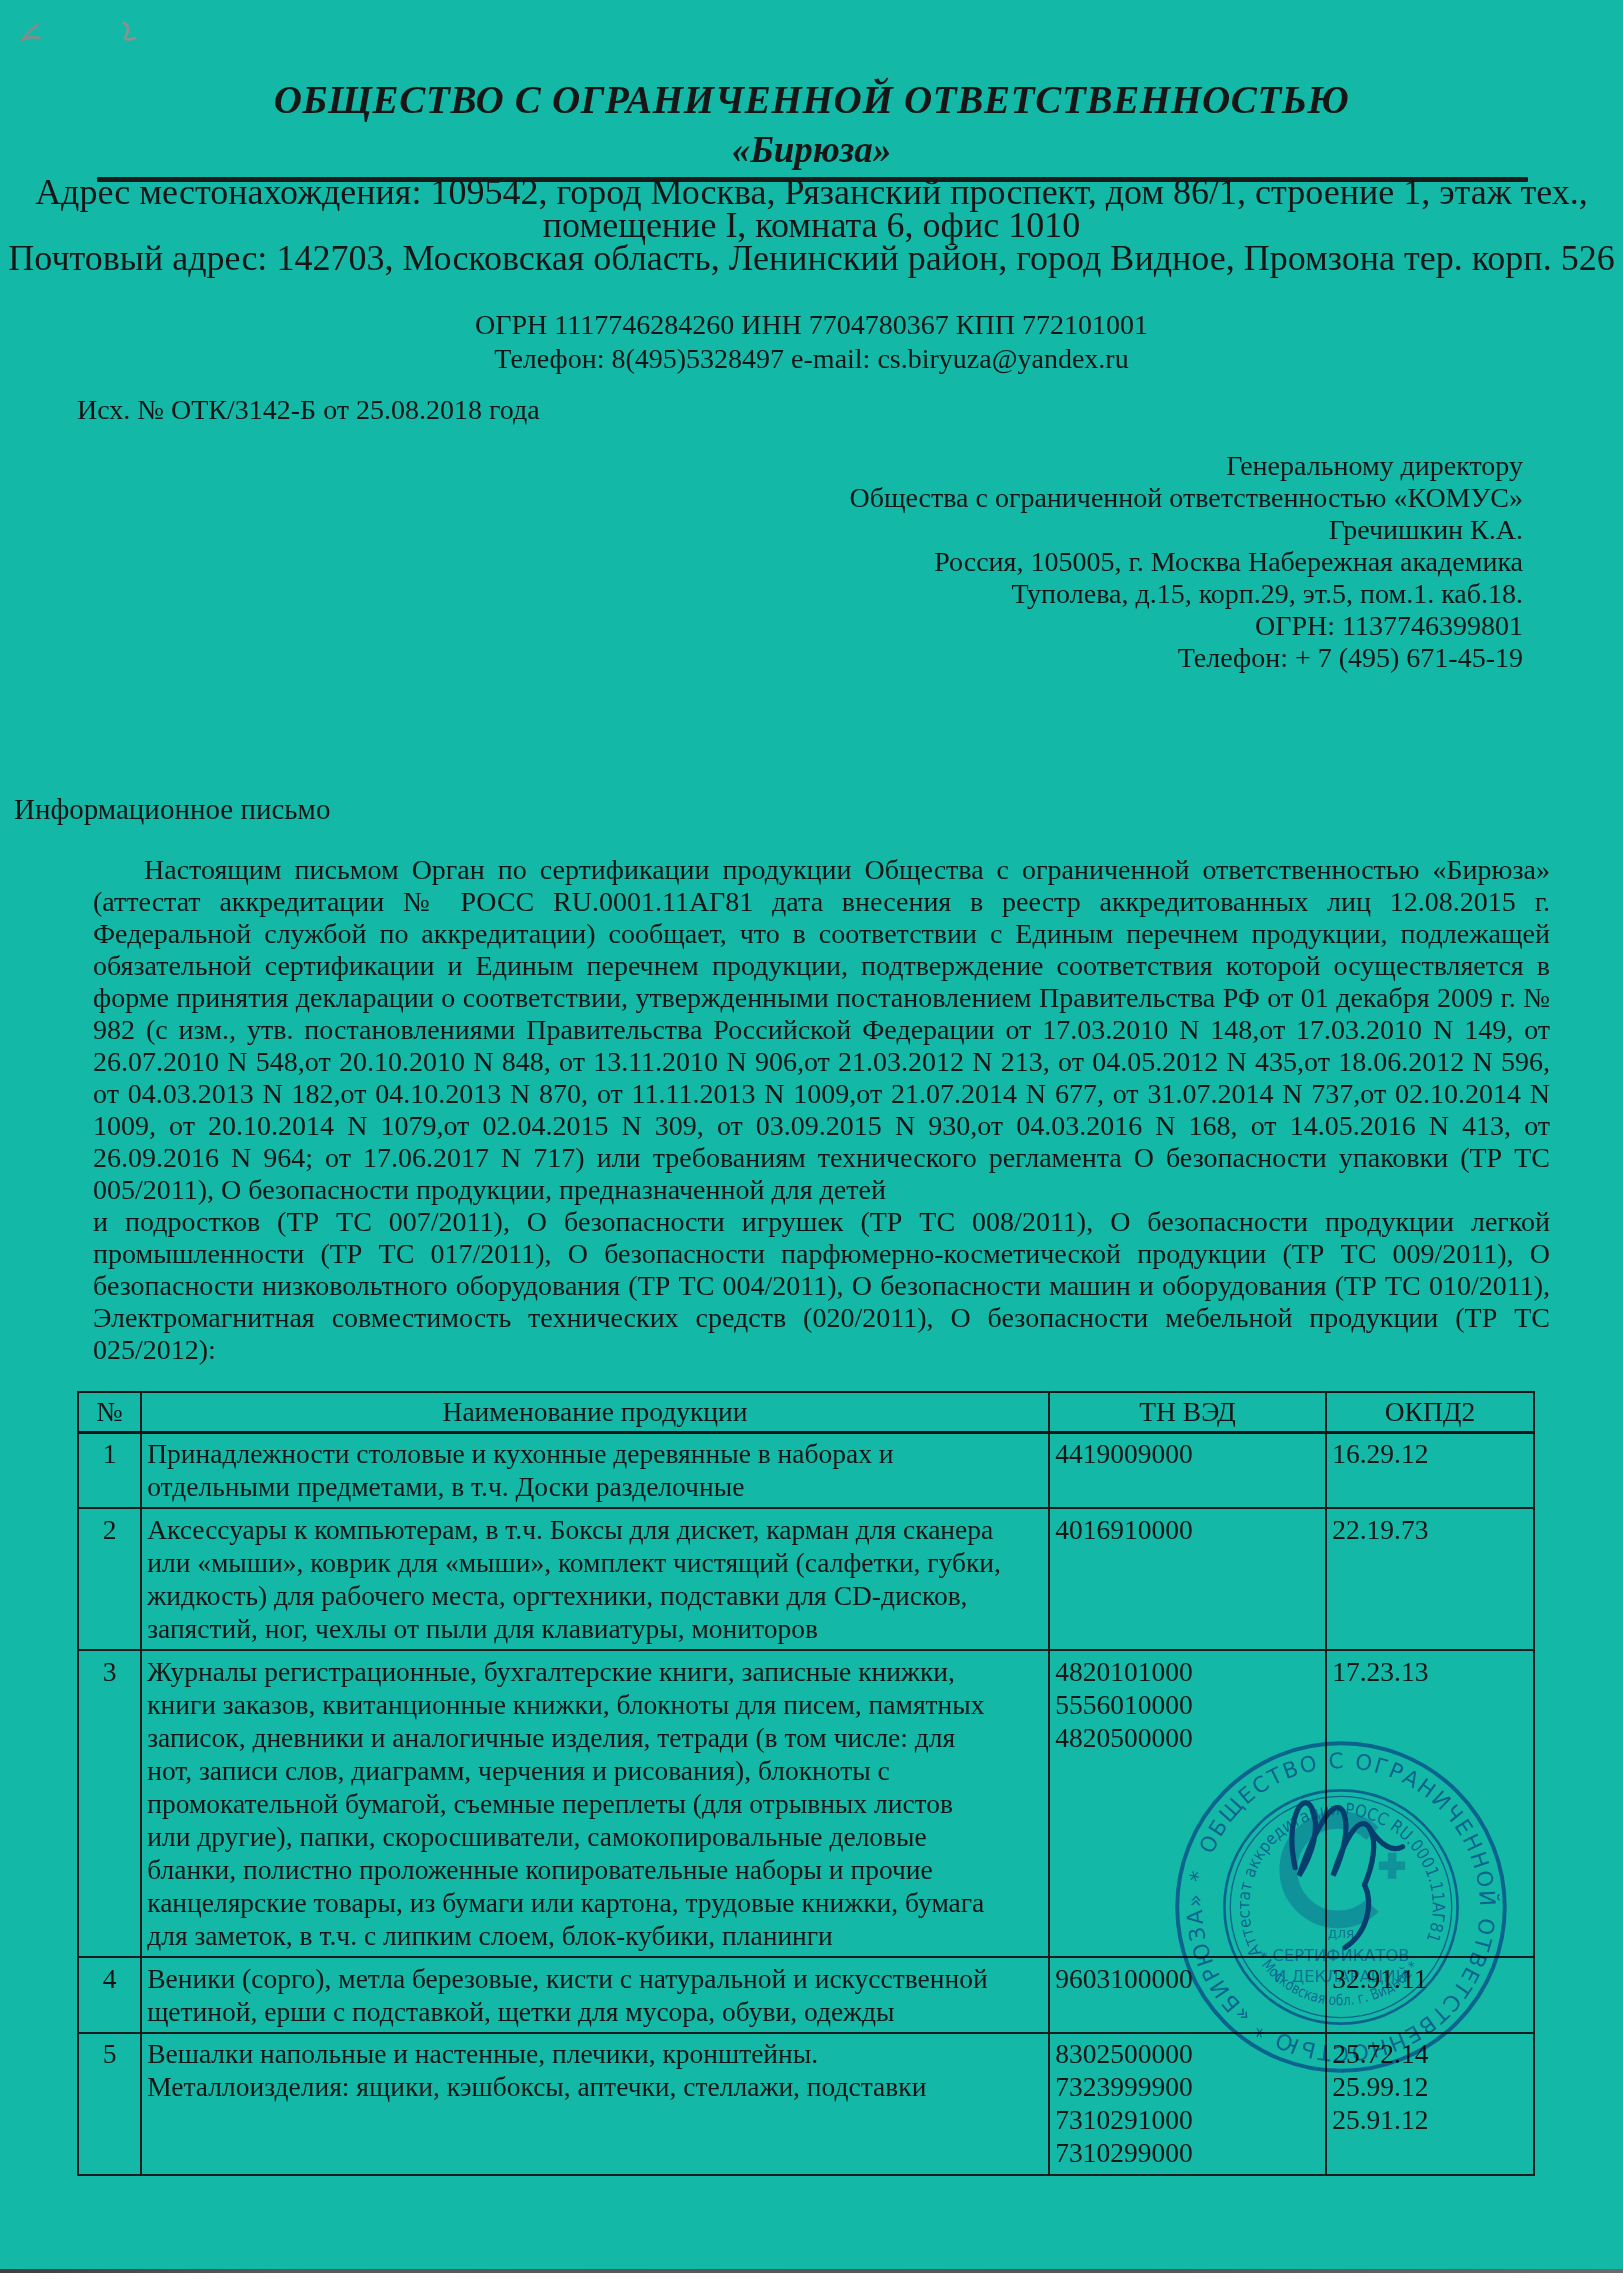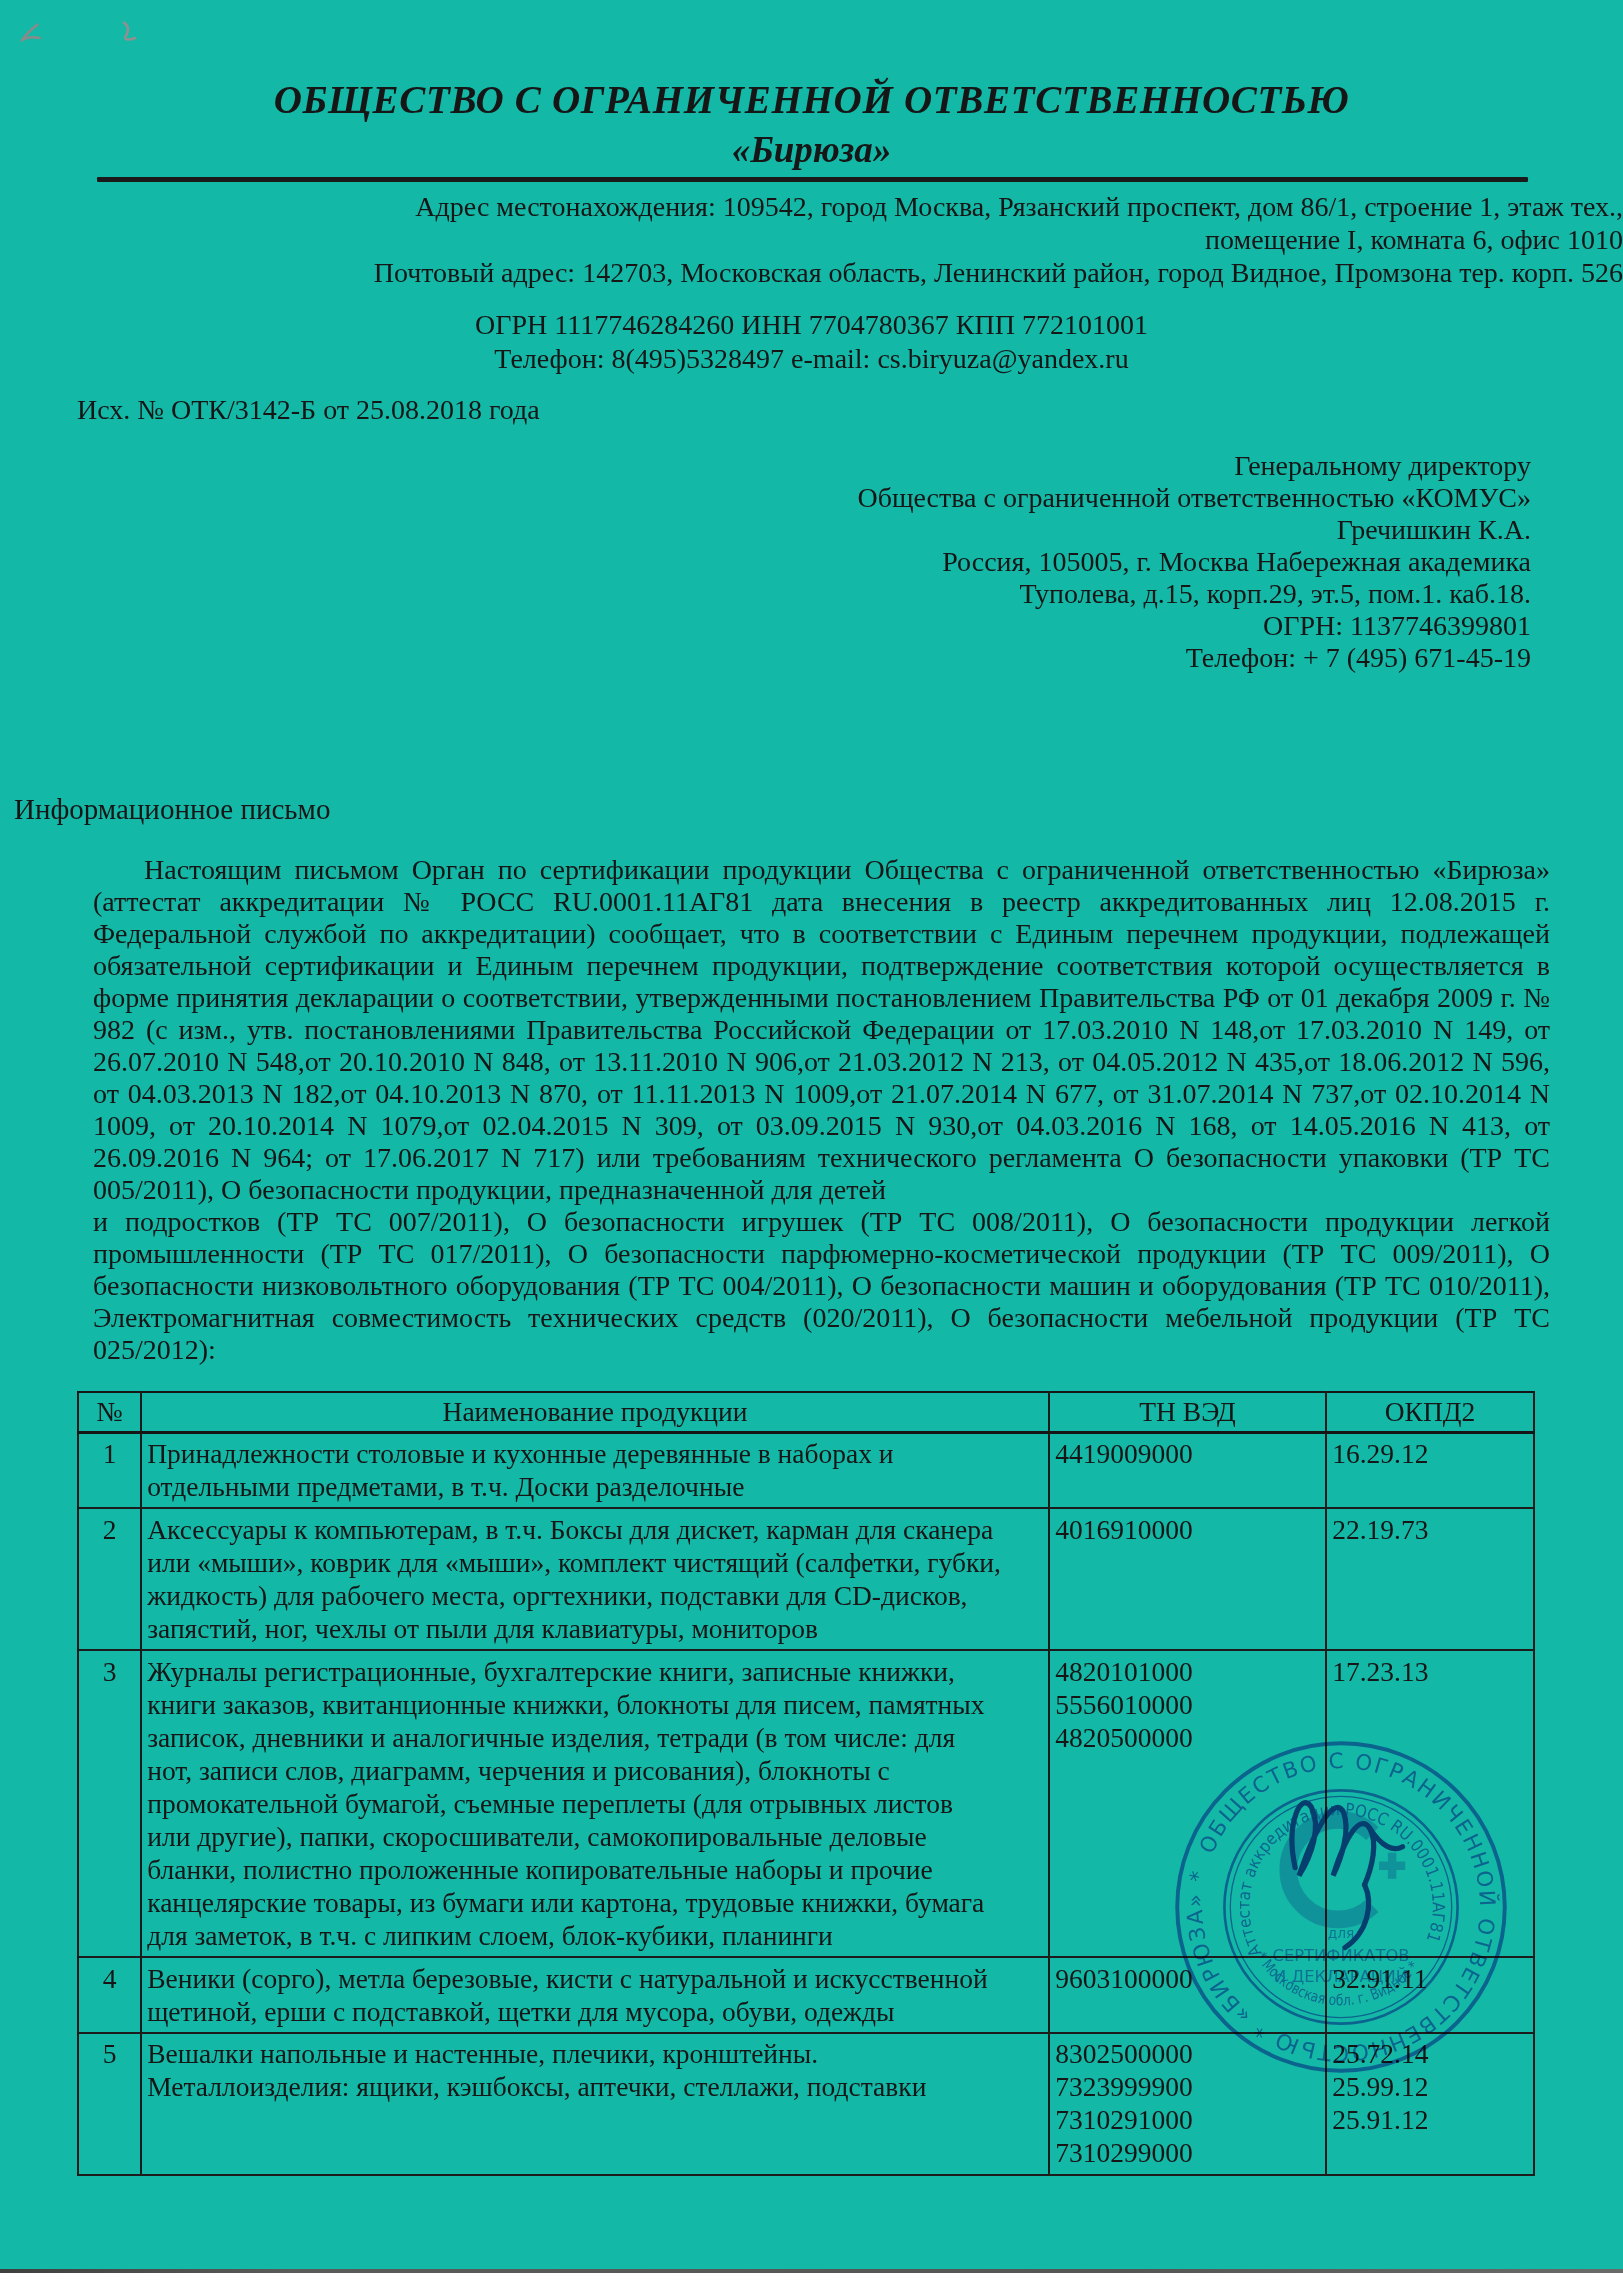--- a/index.html
+++ b/index.html
@@ -21,37 +21,37 @@
   }
   .org-name{
     position:absolute;top:128px;left:0;width:1623px;
     text-align:center;font-size:37px;font-weight:bold;font-style:italic;
   }
   .head-rule{
     position:absolute;top:177px;left:97px;width:1431px;height:5.2px;
     background:#1a1a1a;border-radius:1.3px;
   }
   .addr-block{
-    position:absolute;top:190px;left:0;width:1623px;
-    text-align:right;font-size:28px;line-height:33px;
+    position:absolute;top:176px;left:0;width:1623px;
+    text-align:center;font-size:36px;line-height:33px;
   }
   .reg-line{
     position:absolute;top:309px;left:0;width:1623px;
     text-align:center;font-size:28px;
   }
   .phone-line{
     position:absolute;top:343px;left:0;width:1623px;
     text-align:center;font-size:28px;
   }
   .outgoing{
     position:absolute;top:394px;left:77px;
     font-size:28px;
   }
   .recipient{
-    position:absolute;top:450px;right:92px;width:916px;
+    position:absolute;top:450px;right:100px;width:916px;
     text-align:right;font-size:28px;line-height:32px;
   }
   .letter-title{
     position:absolute;top:793px;left:14px;width:1623px;
     font-size:29px;
   }
   .body-text{
     position:absolute;top:854px;left:93px;width:1457px;
     font-size:28px;line-height:32px;text-align:justify;
   }

